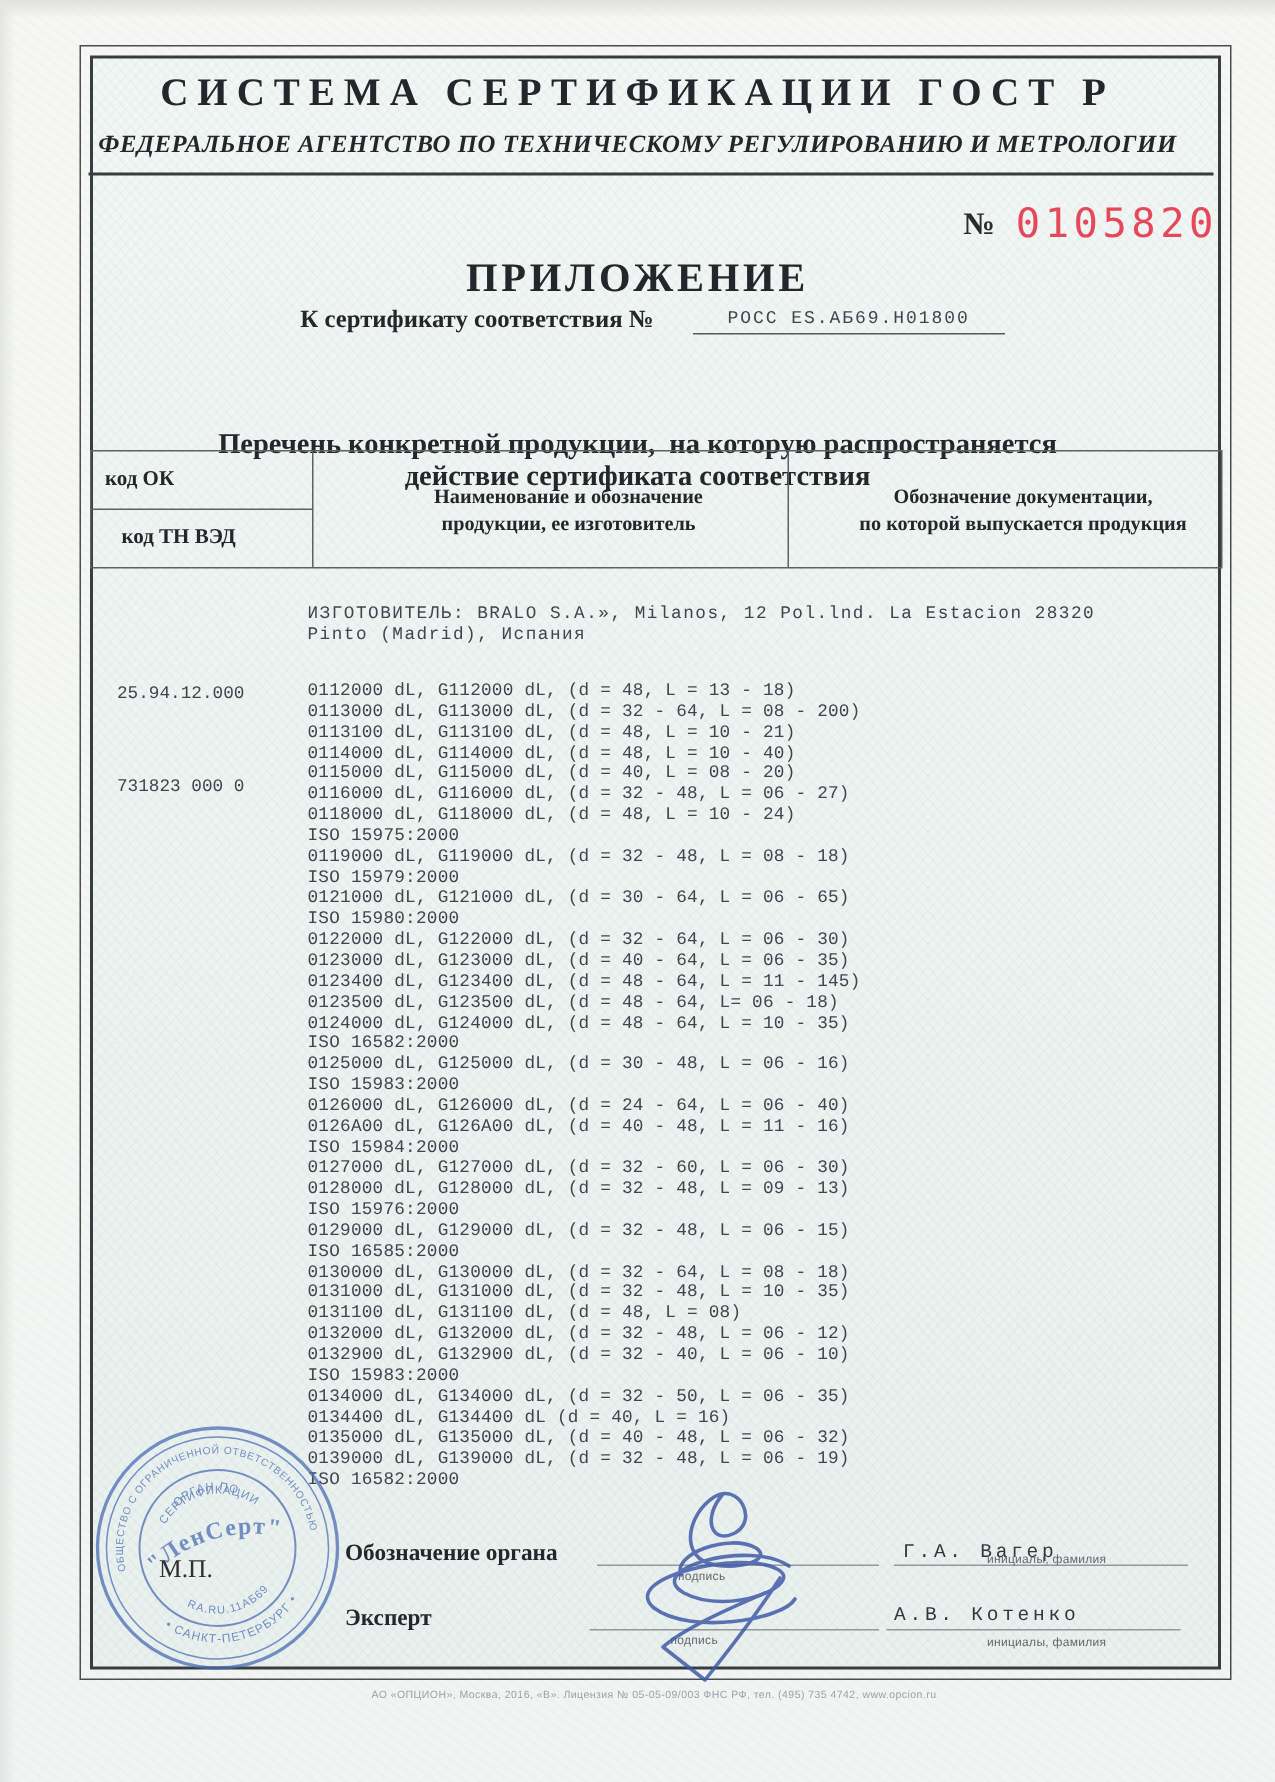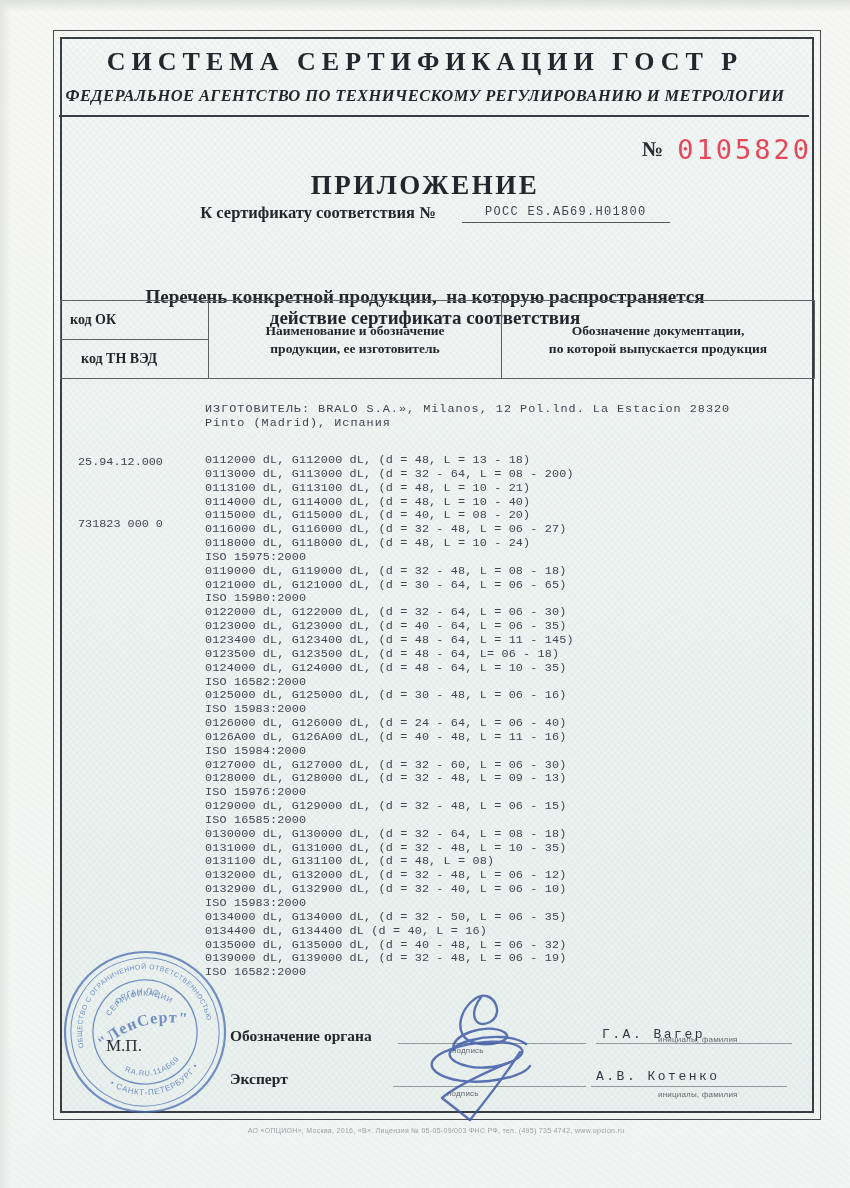--- a/index.html
+++ b/index.html
@@ -48,21 +48,21 @@
 
   .doc-title{left:0;right:0;top:170px;text-align:center;font-size:27px;letter-spacing:2.5px;}
 
   .cert-line{left:60px;width:750px;top:203px;display:flex;justify-content:center;align-items:flex-end;gap:26px;}
   .cert-line .lbl{font-size:16.5px;}
   .cert-line .val{display:inline-block;min-width:196px;text-align:center;border-bottom:1.3px solid #55585c;
     font-size:12px;letter-spacing:1.3px;padding:0 6px 3px 6px;}
 
   .subtitle{left:0;right:0;top:246px;text-align:center;font-size:19px;line-height:21px;white-space:pre-wrap;margin-top:40px;}
 
-  .spec-table{left:60px;top:300px;width:753px;height:77px;border:1.2px solid #5d6165;display:flex;}
+  .spec-table{left:60px;top:300px;width:753px;height:77px;border:1.2px solid #5d6165;display:flex;gap:24px;}
   .spec-table .c1{width:147px;border-right:1.2px solid #5d6165;display:flex;flex-direction:column;}
   .spec-table .c1 .r1{flex:1;border-bottom:1.2px solid #5d6165;display:flex;align-items:center;padding-left:9px;}
   .spec-table .c1 .r2{flex:1;display:flex;align-items:center;padding-left:20px;}
   .spec-table .c2{width:292px;border-right:1.2px solid #5d6165;display:flex;align-items:center;justify-content:center;text-align:center;}
   .spec-table .c3{flex:1;display:flex;align-items:center;justify-content:center;text-align:center;}
   .spec-table .hdr{font-size:13.5px;line-height:18px;white-space:pre-wrap;}
   .spec-table .code-lbl{font-size:14px;}
 
   .manufacturer{left:205px;top:402px;font-size:11.8px;line-height:14.2px;letter-spacing:1px;white-space:pre;}
   .code-ok{left:78px;top:455px;font-size:11.8px;}
@@ -142,20 +142,21 @@
   <div class="abs product-list">
       <div class="pline">0112000 dL, G112000 dL, (d = 48, L = 13 - 18)</div>
       <div class="pline">0113000 dL, G113000 dL, (d = 32 - 64, L = 08 - 200)</div>
       <div class="pline">0113100 dL, G113100 dL, (d = 48, L = 10 - 21)</div>
       <div class="pline">0114000 dL, G114000 dL, (d = 48, L = 10 - 40)</div>
       <div class="pline">0115000 dL, G115000 dL, (d = 40, L = 08 - 20)</div>
       <div class="pline">0116000 dL, G116000 dL, (d = 32 - 48, L = 06 - 27)</div>
       <div class="pline">0118000 dL, G118000 dL, (d = 48, L = 10 - 24)</div>
       <div class="pline">ISO 15975:2000</div>
       <div class="pline">0119000 dL, G119000 dL, (d = 32 - 48, L = 08 - 18)</div>
+      <div class="pline">ISO 15979:2000</div>
       <div class="pline">0121000 dL, G121000 dL, (d = 30 - 64, L = 06 - 65)</div>
       <div class="pline">ISO 15980:2000</div>
       <div class="pline">0122000 dL, G122000 dL, (d = 32 - 64, L = 06 - 30)</div>
       <div class="pline">0123000 dL, G123000 dL, (d = 40 - 64, L = 06 - 35)</div>
       <div class="pline">0123400 dL, G123400 dL, (d = 48 - 64, L = 11 - 145)</div>
       <div class="pline">0123500 dL, G123500 dL, (d = 48 - 64, L= 06 - 18)</div>
       <div class="pline">0124000 dL, G124000 dL, (d = 48 - 64, L = 10 - 35)</div>
       <div class="pline">ISO 16582:2000</div>
       <div class="pline">0125000 dL, G125000 dL, (d = 30 - 48, L = 06 - 16)</div>
       <div class="pline">ISO 15983:2000</div>

